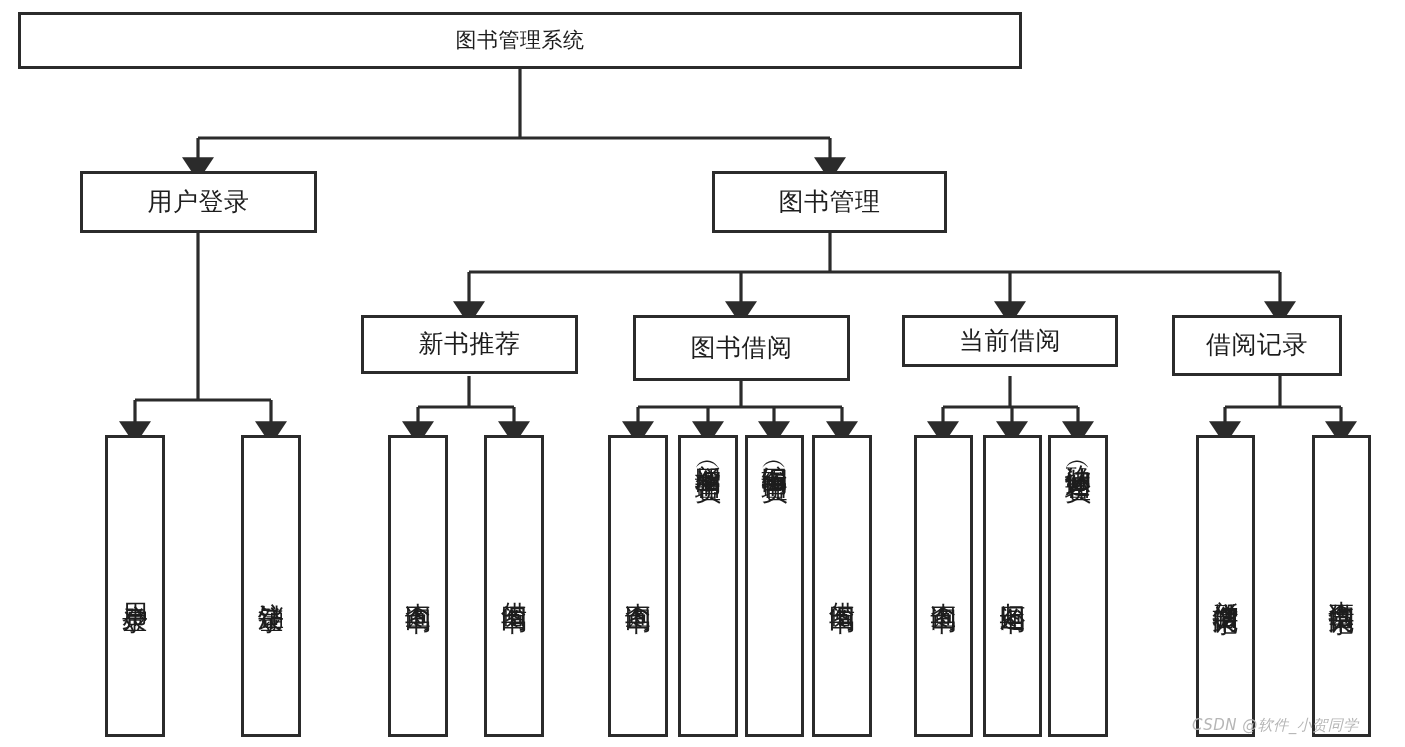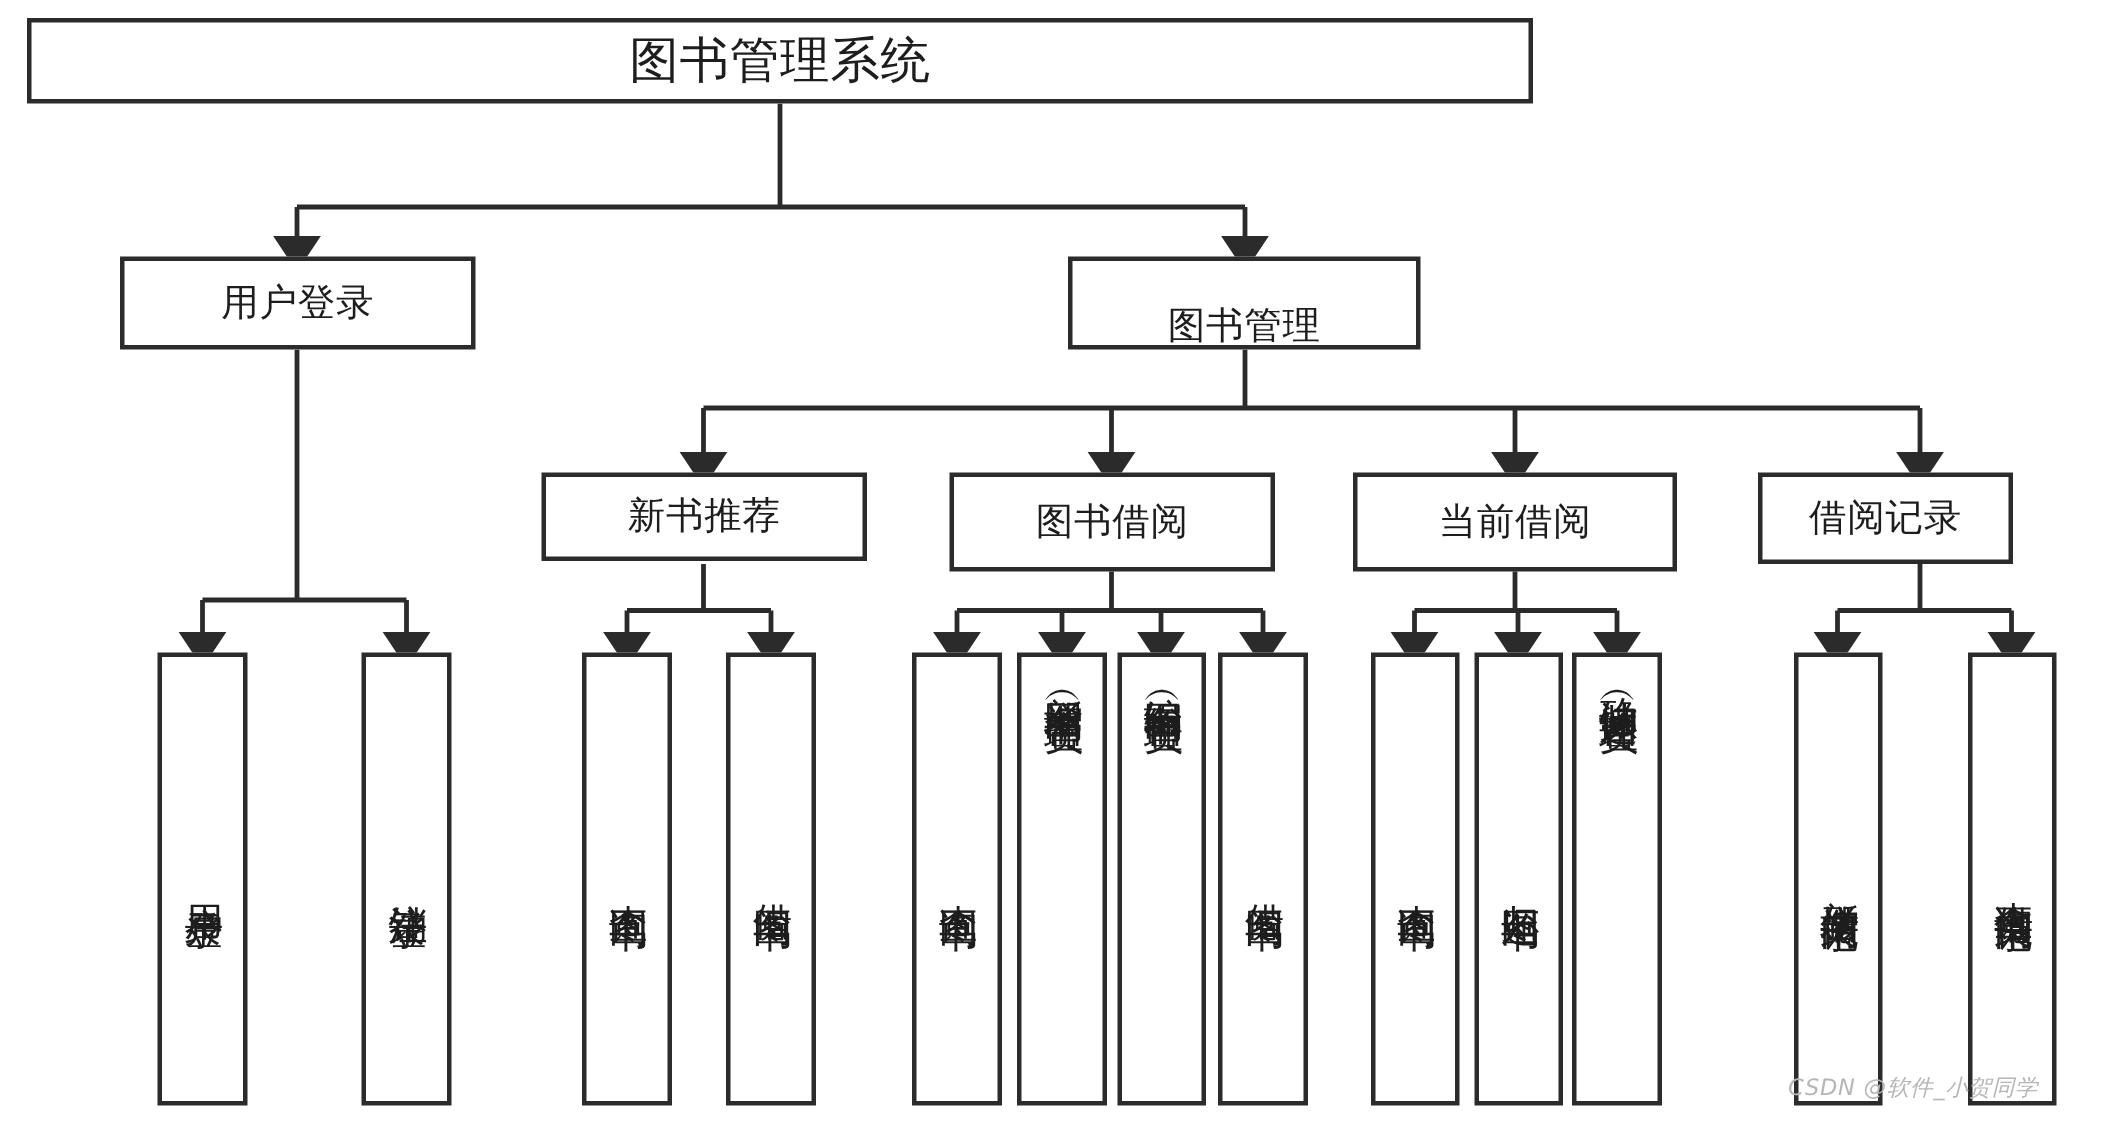--- a/index.html
+++ b/index.html
@@ -38,21 +38,21 @@
     text-align: center;
     line-height: 1.05;
     letter-spacing: 0.5px;
   }
   
   .node.horiz .lbl {
     font-size: 25px;
     white-space: nowrap;
   }
   .node.root .lbl {
-    font-size: 33px;
+    font-size: 21px;
   }
   
   .node.vert {
     align-items: flex-start;
     padding-top: 6px;
   }
   .node.vert .lbl {
     writing-mode: vertical-rl;
     text-orientation: upright;
     font-size: 26px;
@@ -128,31 +128,31 @@
     </g>
   </svg>
 
   <div class="node horiz root" style="left:18px; top:12px; width:1004px; height:57px;">
     <span class="lbl">图书管理系统</span>
   </div>
 
   <div class="node horiz" style="left:80px; top:171px; width:237px; height:62px;">
     <span class="lbl">用户登录</span>
   </div>
-  <div class="node horiz" style="left:712px; top:171px; width:235px; height:62px;align-items:flex-end;">
+  <div class="node horiz" style="left:712px; top:171px; width:235px; height:62px;">
     <span class="lbl">图书管理</span>
   </div>
 
   <div class="node horiz" style="left:361px; top:315px; width:217px; height:59px;">
     <span class="lbl">新书推荐</span>
   </div>
   <div class="node horiz" style="left:633px; top:315px; width:217px; height:66px;">
     <span class="lbl">图书借阅</span>
   </div>
-  <div class="node horiz" style="left:902px; top:315px; width:216px; height:66px;">
+  <div class="node horiz" style="left:902px; top:315px; width:216px; height:52px;">
     <span class="lbl">当前借阅</span>
   </div>
   <div class="node horiz" style="left:1172px; top:315px; width:170px; height:61px;">
     <span class="lbl">借阅记录</span>
   </div>
 
   <div class="node vert mid" style="left:105px; top:435px; width:60px; height:302px;">
     <span class="lbl">用户登录</span>
   </div>
   <div class="node vert mid" style="left:241px; top:435px; width:60px; height:302px;">

